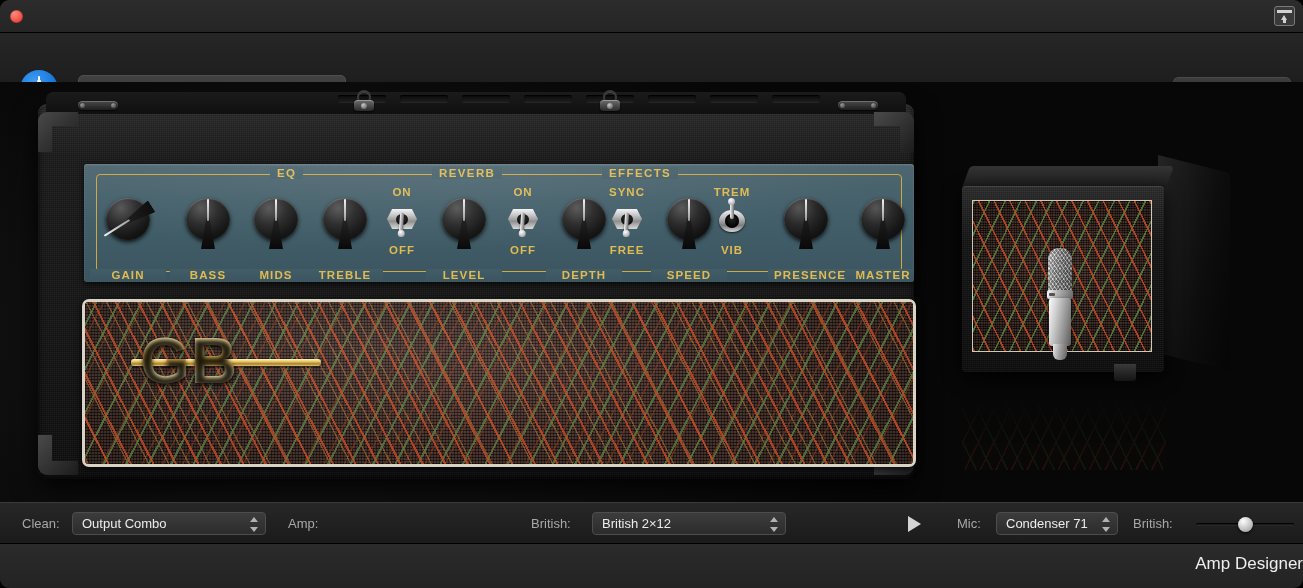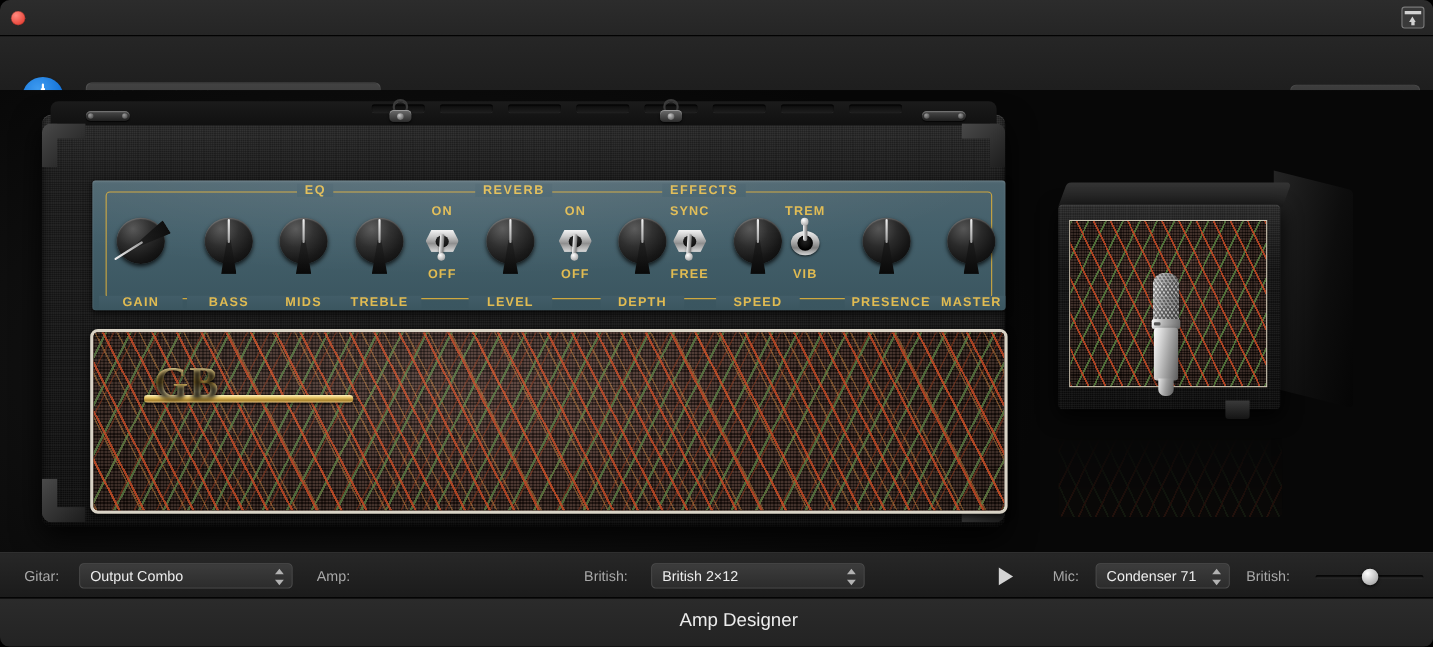--- a/index.html
+++ b/index.html
@@ -327,22 +327,22 @@
 
   
   .logo-wrap { position:absolute; left:55px; top:22px; width:170px; height:70px; }
   .logo-bar {
     position:absolute; left:-9px; top:35px; width:190px; height:7px; border-radius:3px;
     background:linear-gradient(#fff4c4 0%, #e8c86a 35%, #a8822c 70%, #e2c078 100%);
     box-shadow:0 1px 3px rgba(0,0,0,.75);
   }
   .logo-txt {
     position:absolute; left:0; top:0; width:170px;
-    font-family:Liberation Serif, serif;
-    font-size:40px; font-weight:bold; letter-spacing:1px;
+    font-family:Liberation Sans, sans-serif;
+    font-size:64px; font-weight:bold; letter-spacing:1px;
     color:#e9cd7e;
     background:linear-gradient(#fffbe2 4%, #f2dd9c 22%, #c9a143 50%, #f5e6af 68%, #b08a33 100%);
     -webkit-background-clip:text; background-clip:text;
     -webkit-text-fill-color:transparent;
     text-shadow:0 2px 4px rgba(0,0,0,.85);
   }
 
   
   .cab { position:absolute; left:962px; top:100px; width:270px; height:230px; }
   .cab .side {
@@ -476,21 +476,21 @@
     box-shadow:0 1px 3px rgba(0,0,0,.8);
   }
 
   
   .footer {
     position:absolute; left:0; top:543px; width:1303px; height:45px;
     background:linear-gradient(#2b2b2b,#232323);
     border-top:1px solid #000;
   }
   .footer .t {
-    position:absolute; left:0; top:10px; width:1303px; text-align:center;
+    position:absolute; left:0; top:10px; width:1303px; text-align:right;
     font-size:17px; color:#ededed;padding-left:40px;
   }
 </style>
 </head>
 <body>
 
 <div class="window">
 
   <div class="titlebar">
     <div class="close-btn"></div>
@@ -700,21 +700,21 @@
         <div class="head"></div>
         <div class="collar"></div>
         <div class="body"></div>
         <div class="tip"></div>
       </div>
       <div class="cab-reflect"></div>
     </div>
   </div>
 
   <div class="toolbar">
-    <div class="tb-label" style="left:22px">Gitar:</div>
+    <div class="tb-label" style="left:22px">Clean:</div>
     <div class="tb-popup" style="left:72px; width:194px">
       <div class="val">Output Combo</div>
       <div class="stepper-sm">
           <div class="up"></div>
           <div class="dn"></div>
         </div>
     </div>
 
     <div class="tb-label" style="left:288px">Amp:</div>
 

